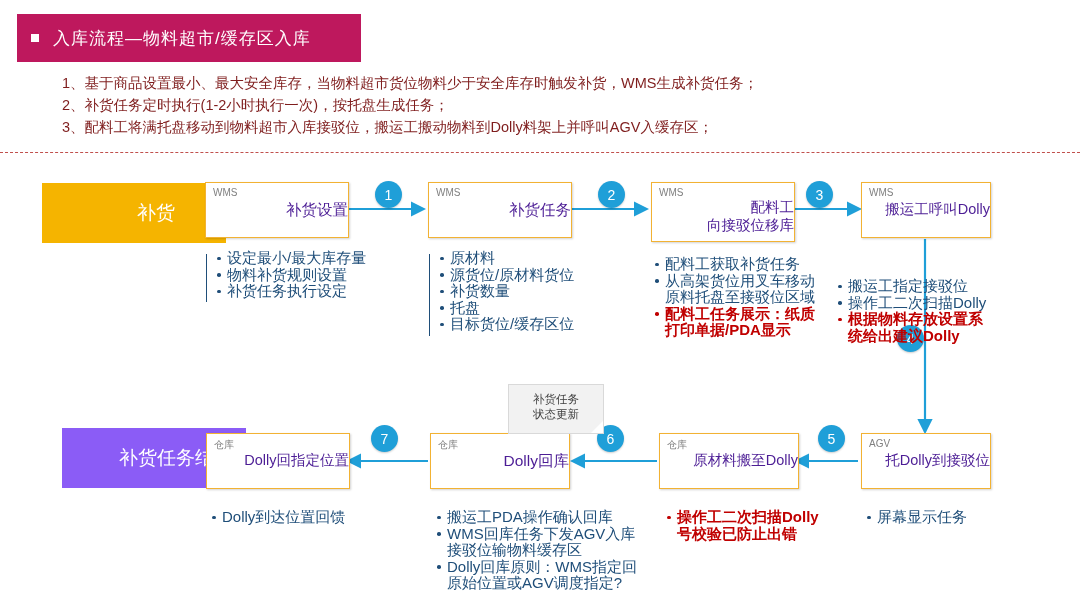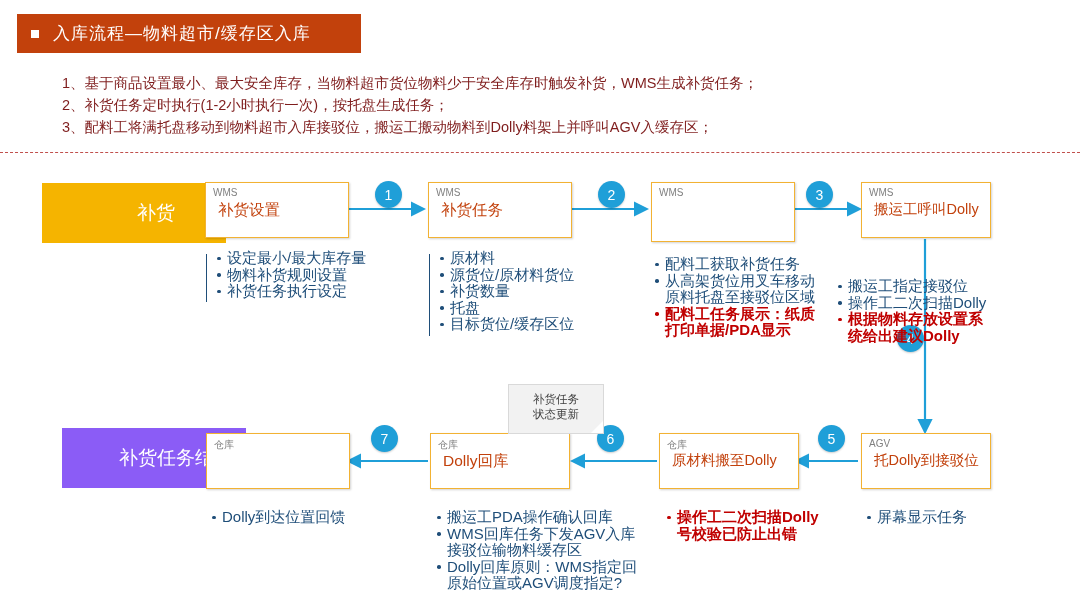--- a/index.html
+++ b/index.html
@@ -6,22 +6,22 @@
   body{
     width:1080px;height:608px;
     background:#ffffff;
     font-family:"Liberation Sans","DejaVu Sans",sans-serif;
     color:#1f3864;
     position:relative;
     overflow:hidden;
   }
   
   .title-bar{
-    position:absolute;left:17px;top:14px;width:344px;height:39px;
-    background:#c2410c;display:flex;align-items:center;
+    position:absolute;left:17px;top:14px;width:344px;height:48px;
+    background:#be185d;display:flex;align-items:center;
   }
   .title-bar .marker{
     width:8px;height:8px;background:#ffffff;margin-left:14px;margin-right:14px;flex:none;
   }
   .title-bar .ttl{
     color:#ffffff;font-size:17px;letter-spacing:1px;
   }
   
   .intro{
     position:absolute;left:62px;top:72px;width:980px;
@@ -45,22 +45,22 @@
   }
   
   .box{
     position:absolute;background:#ffffff;border:1.2px solid #f2b233;
     box-shadow:1px 1px 2px rgba(0,0,0,.18);
   }
   .box .sys{
     position:absolute;left:7px;top:4px;font-size:10px;color:#808080;
   }
   .box .nm{
-    position:absolute;left:12px;right:0;top:17px;
-    text-align:left;font-size:15.5px;color:#c2410c;line-height:19px;
+    position:absolute;left:4px;right:0;top:17px;
+    text-align:right;font-size:15.5px;color:#4c1d95;line-height:19px;
   }
   
   .badge{
     position:absolute;width:27px;height:27px;border-radius:50%;
     background:#1f9fd8;color:#ffffff;font-size:14px;
     display:flex;align-items:center;justify-content:center;
     box-shadow:0 1px 2px rgba(0,0,0,.2);
   }
   
   .notes{
@@ -133,20 +133,22 @@
   <span class="nm">补货设置</span>
 </div>
 
 <div class="box" style="left:428px;top:182px;width:142px;height:54px;">
   <span class="sys">WMS</span>
   <span class="nm">补货任务</span>
 </div>
 
 <div class="box" style="left:651px;top:182px;width:142px;height:58px;">
   <span class="sys">WMS</span>
+  <span class="nm" style="white-space:pre-line;font-size:14.5px;line-height:18px;top:15px;">配料工
+向接驳位移库</span>
 </div>
 
 <div class="box" style="left:861px;top:182px;width:128px;height:54px;">
   <span class="sys">WMS</span>
   <span class="nm" style="font-size:14.5px;">搬运工呼叫Dolly</span>
 </div>
 
 <div class="box" style="left:861px;top:433px;width:128px;height:54px;">
   <span class="sys">AGV</span>
   <span class="nm" style="font-size:14.5px;">托Dolly到接驳位</span>
@@ -157,20 +159,21 @@
   <span class="nm" style="font-size:14.5px;">原材料搬至Dolly</span>
 </div>
 
 <div class="box" style="left:430px;top:433px;width:138px;height:54px;">
   <span class="sys">仓库</span>
   <span class="nm">Dolly回库</span>
 </div>
 
 <div class="box" style="left:206px;top:433px;width:142px;height:54px;">
   <span class="sys">仓库</span>
+  <span class="nm" style="font-size:14.5px;">Dolly回指定位置</span>
 </div>
 
 <div class="badge" style="left:375px;top:181px;">1</div>
 <div class="badge" style="left:598px;top:181px;">2</div>
 <div class="badge" style="left:806px;top:181px;">3</div>
 <div class="badge" style="left:897px;top:325px;">4</div>
 <div class="badge" style="left:818px;top:425px;">5</div>
 <div class="badge" style="left:597px;top:425px;">6</div>
 <div class="badge" style="left:371px;top:425px;">7</div>
 

